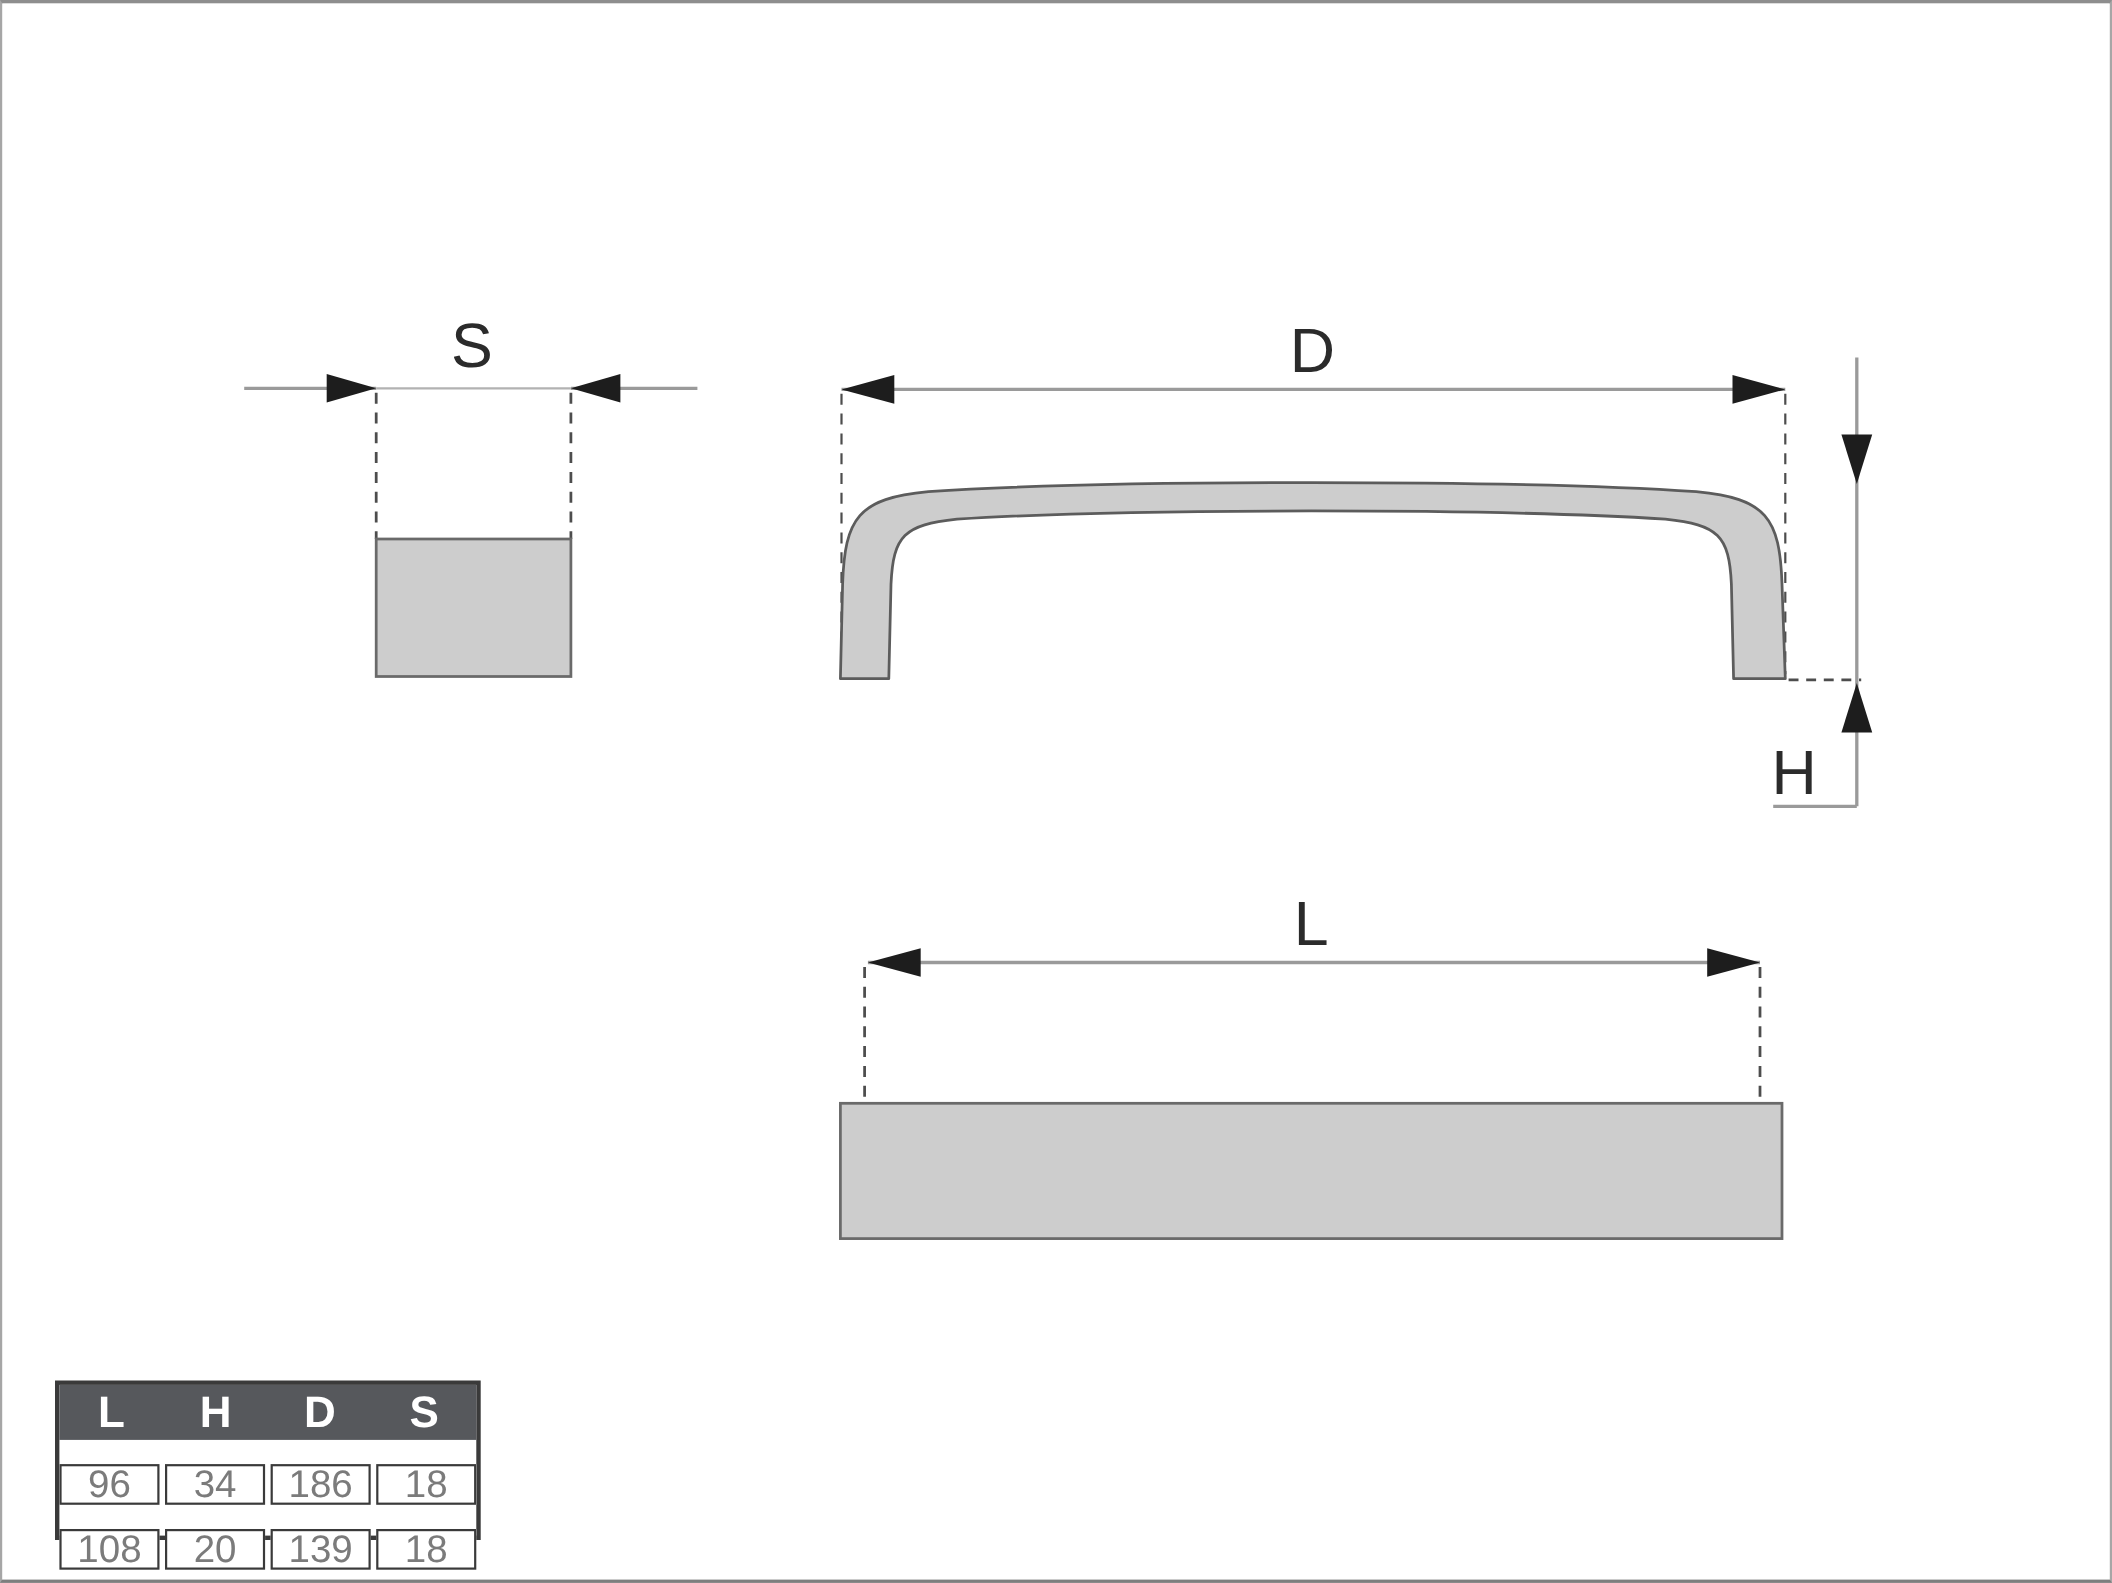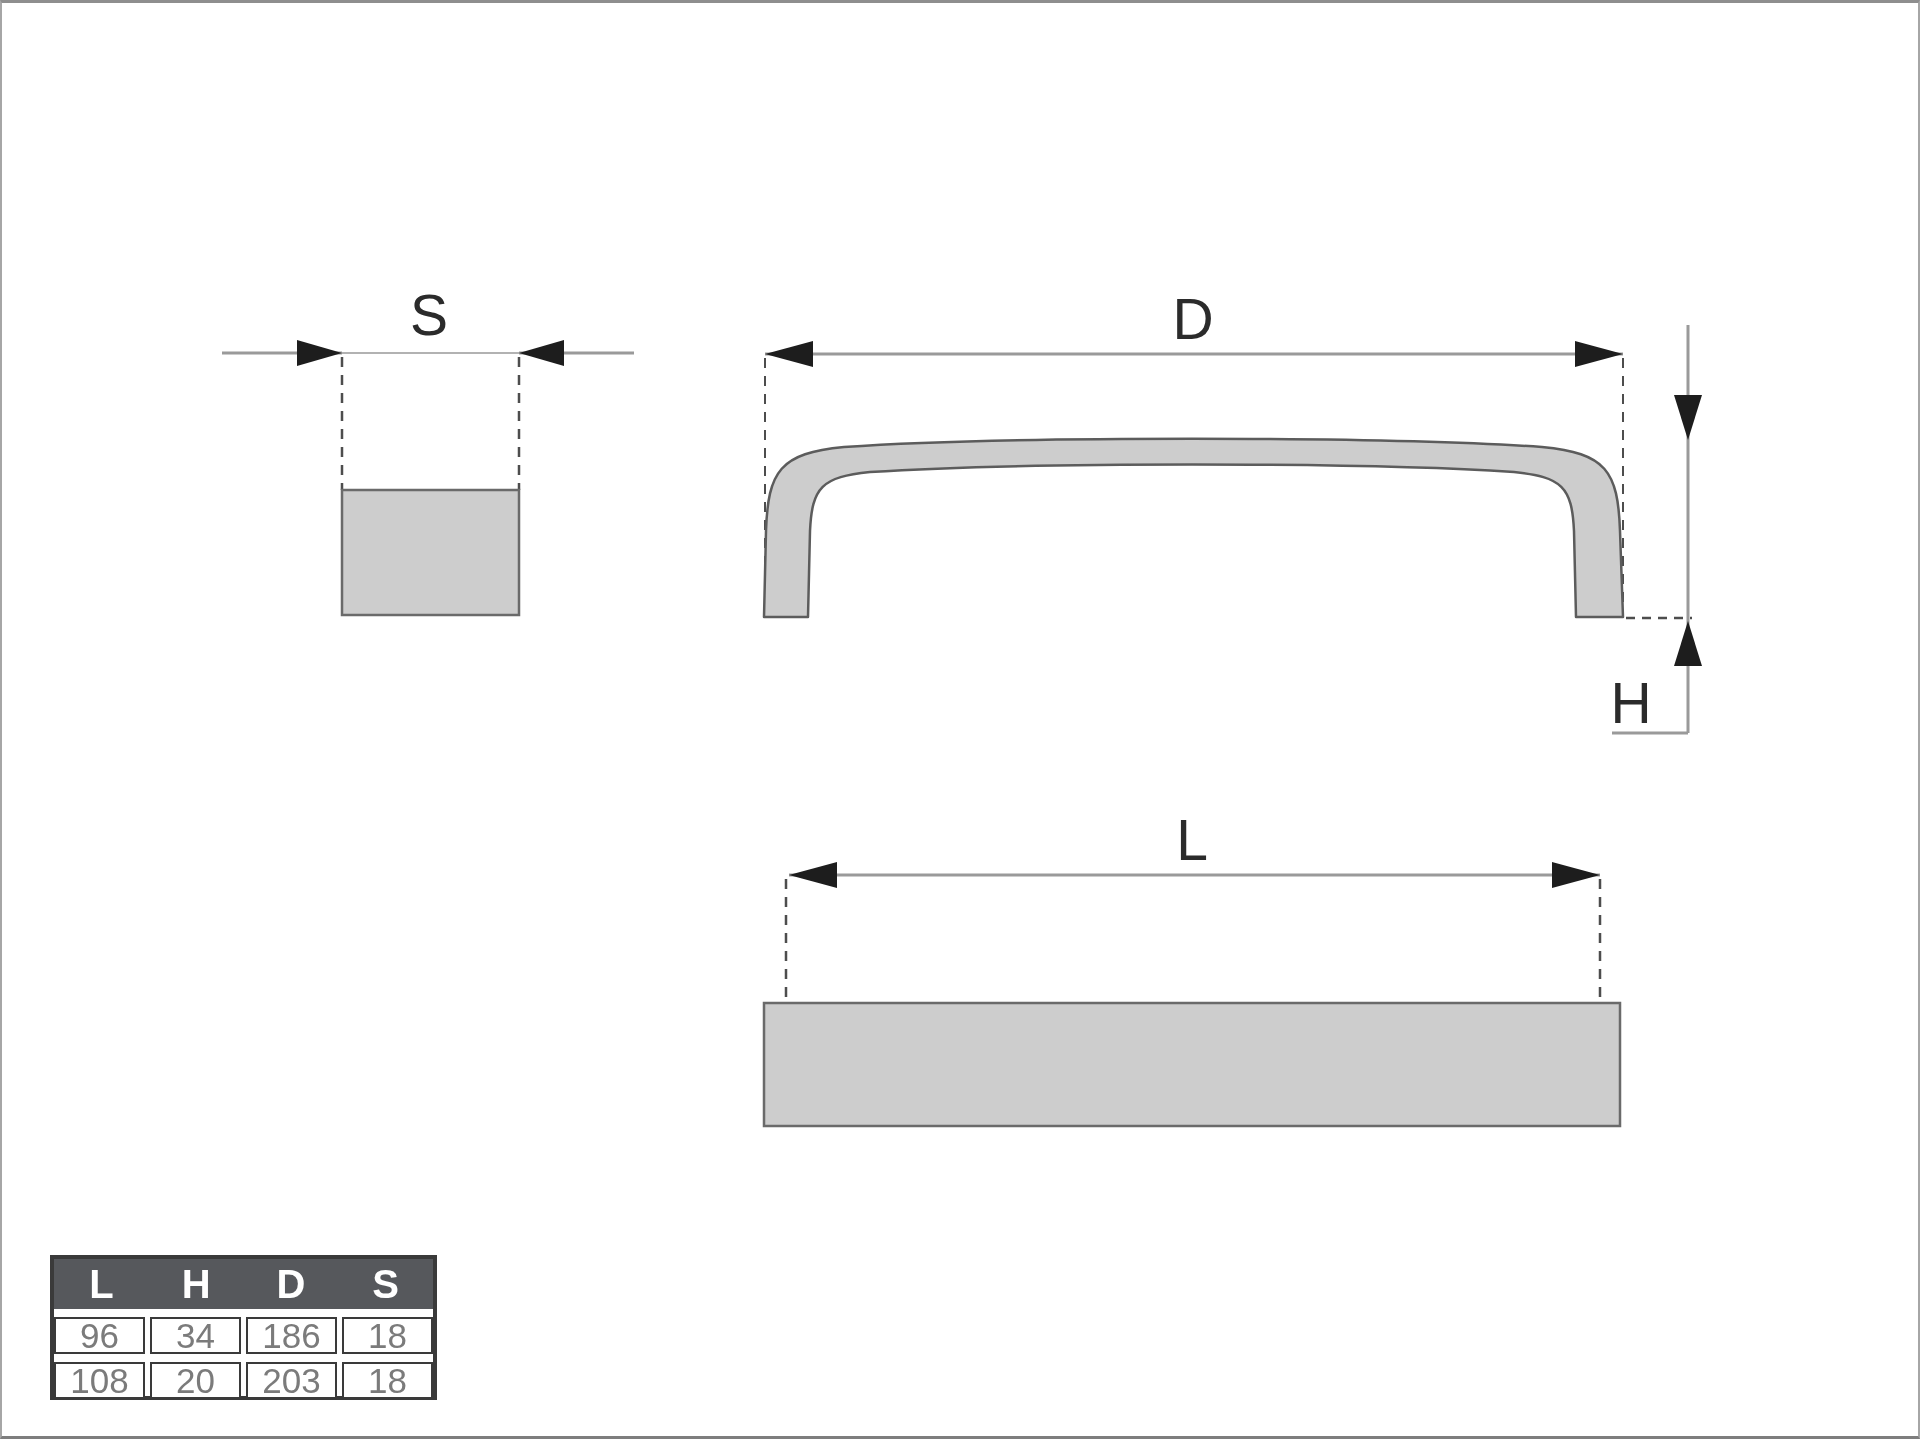--- a/index.html
+++ b/index.html
@@ -42,21 +42,21 @@
   .spec-head .th{
     flex:1;
     display:flex;align-items:center;justify-content:center;
     color:#ffffff;
     font-weight:bold;
     font-size:40px;
   }
   .spec-row{
     display:flex;
     height:37px;
-    margin-top:8px;
+    margin-top:22px;
     gap:5px;
   }
   .spec-row .td{
     flex:1;
     box-sizing:border-box;
     border:2px solid #3a3a3a;
     background:#ffffff;
     display:flex;align-items:center;justify-content:center;
     color:#7b7b7b;
     font-size:35px;
@@ -135,18 +135,18 @@
     </div>
     <div class="spec-row">
       <div class="td">96</div>
       <div class="td">34</div>
       <div class="td">186</div>
       <div class="td">18</div>
     </div>
     <div class="spec-row">
       <div class="td">108</div>
       <div class="td">20</div>
-      <div class="td">203</div>
+      <div class="td">139</div>
       <div class="td">18</div>
     </div>
   </div>
 
 </div>
 
 </body></html>

